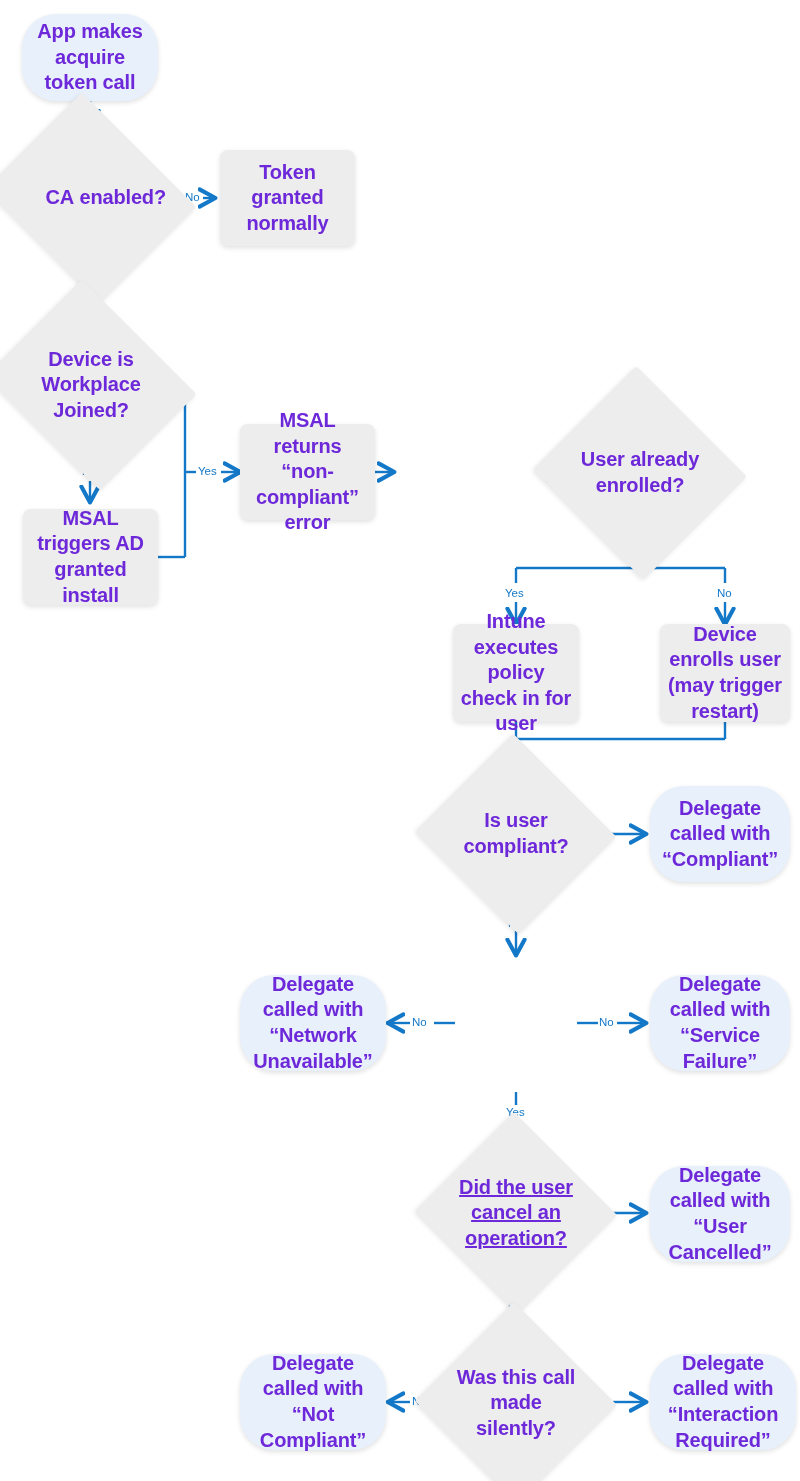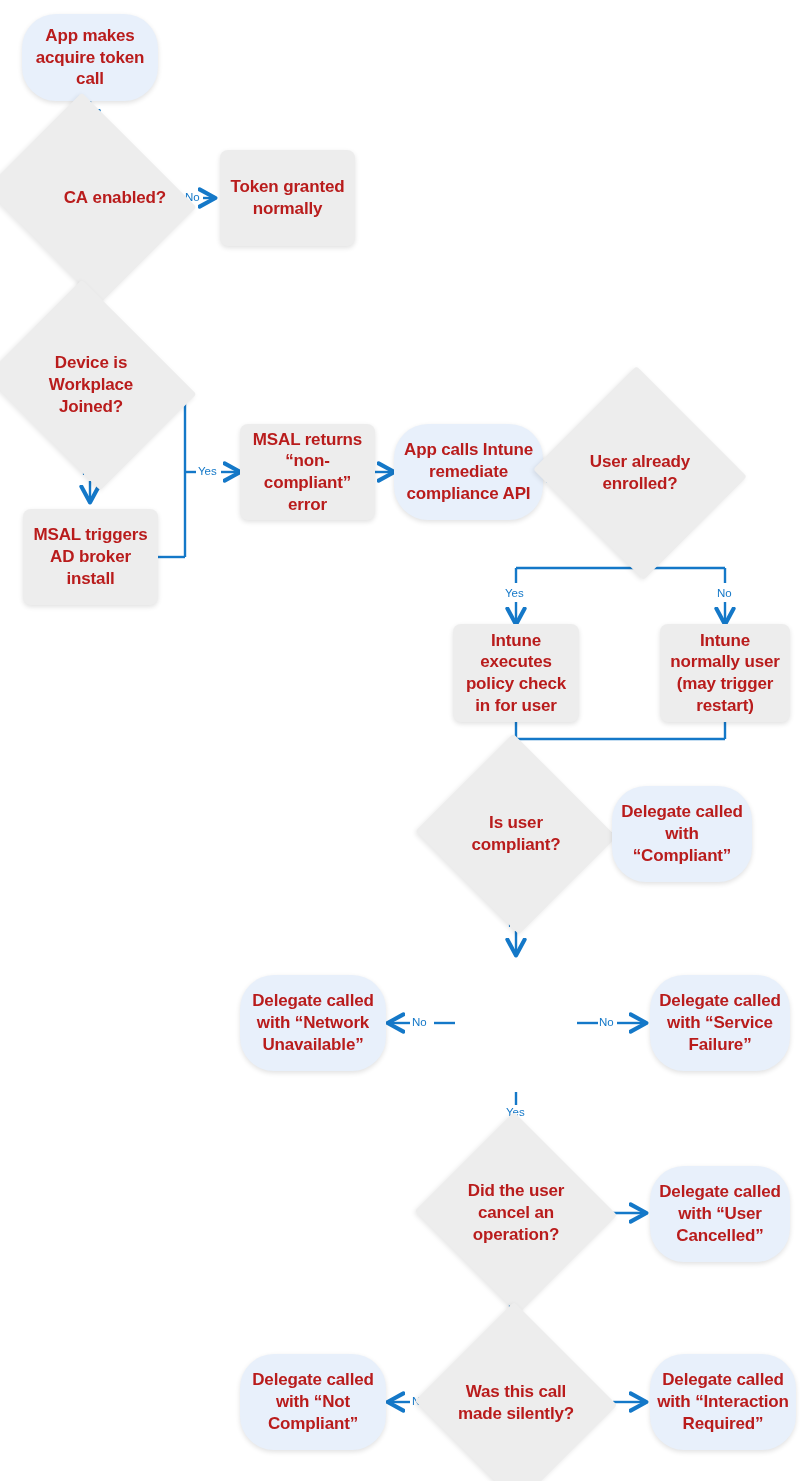--- a/index.html
+++ b/index.html
@@ -7,21 +7,21 @@
     width:800px;height:1481px;position:relative;overflow:hidden;
     font-family:"Liberation Sans","DejaVu Sans",sans-serif;
     -webkit-font-smoothing:antialiased;
   }
   #canvas{position:absolute;left:0;top:0;width:800px;height:1481px;}
   svg#edges{position:absolute;left:0;top:0;width:800px;height:1481px;pointer-events:none;}
 
   .node{
     position:absolute;box-sizing:border-box;display:flex;
     align-items:center;justify-content:center;text-align:center;
-    color:#b91c1c;font-size:17px;line-height:1.28;font-weight:600;
+    color:#6d28d9;font-size:20px;line-height:1.28;font-weight:600;
     letter-spacing:-0.15px;
   }
   .node > span{display:block;padding:0 6px;}
 
   .n-term{           
     background:#e8f0fb;border-radius:34px;
     box-shadow:0 2px 5px rgba(0,0,0,.12);
   }
   .n-proc{           
     background:#ededed;border-radius:8px;
@@ -151,63 +151,60 @@
   <div class="node n-proc" style="left:220px;top:150px;width:135px;height:96px;">
     <span>Token granted normally</span>
   </div>
 
   <div class="node n-dec" style="left:10px;top:317px;width:162px;height:136px;">
     <div class="dia"></div>
     <span>Device is Workplace Joined?</span>
   </div>
 
   <div class="node n-proc" style="left:23px;top:509px;width:135px;height:96px;">
-    <span>MSAL triggers AD broker install</span>
+    <span>MSAL triggers AD granted install</span>
   </div>
 
   <div class="node n-proc" style="left:240px;top:424px;width:135px;height:96px;">
     <span>MSAL returns “non-compliant” error</span>
   </div>
 
-  <div class="node n-term" style="left:394px;top:424px;width:149px;height:96px;">
-    <span>App calls Intune remediate compliance API</span>
-  </div>
 
   <div class="node n-dec" style="left:562px;top:400px;width:156px;height:146px;">
     <div class="dia"></div>
     <span>User already enrolled?</span>
   </div>
 
   <div class="node n-proc" style="left:453px;top:624px;width:126px;height:98px;">
     <span>Intune executes policy check in for user</span>
   </div>
 
   <div class="node n-proc" style="left:660px;top:624px;width:130px;height:98px;">
-    <span>Intune normally user (may trigger restart)</span>
+    <span>Device enrolls user (may trigger restart)</span>
   </div>
 
   <div class="node n-dec" style="left:443px;top:765px;width:146px;height:138px;">
     <div class="dia"></div>
     <span>Is user compliant?</span>
   </div>
 
-  <div class="node n-term" style="left:612px;top:786px;width:140px;height:96px;align-items:center;">
+  <div class="node n-term" style="left:650px;top:786px;width:140px;height:96px;align-items:center;">
     <span>Delegate called with “Compliant”</span>
   </div>
 
 
   <div class="node n-term" style="left:240px;top:975px;width:146px;height:96px;">
     <span>Delegate called with “Network Unavailable”</span>
   </div>
 
   <div class="node n-term" style="left:650px;top:975px;width:140px;height:96px;">
     <span>Delegate called with “Service Failure”</span>
   </div>
 
-  <div class="node n-dec" style="left:443px;top:1143px;width:146px;height:140px;">
+  <div class="node n-dec" style="left:443px;top:1143px;width:146px;height:140px;text-decoration:underline;">
     <div class="dia"></div>
     <span>Did the user cancel an operation?</span>
   </div>
 
   <div class="node n-term" style="left:650px;top:1166px;width:140px;height:96px;">
     <span>Delegate called with “User Cancelled”</span>
   </div>
 
   <div class="node n-dec" style="left:443px;top:1333px;width:146px;height:140px;">
     <div class="dia"></div>

